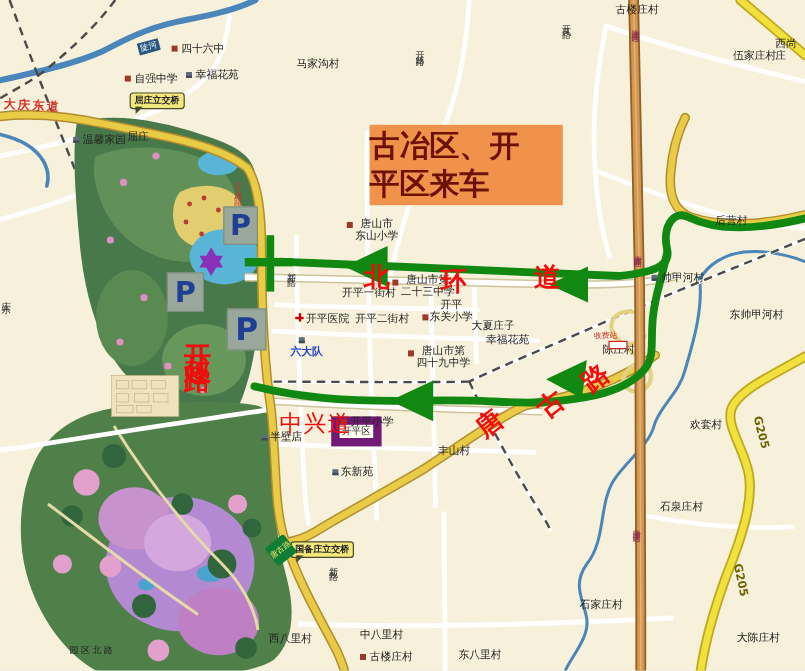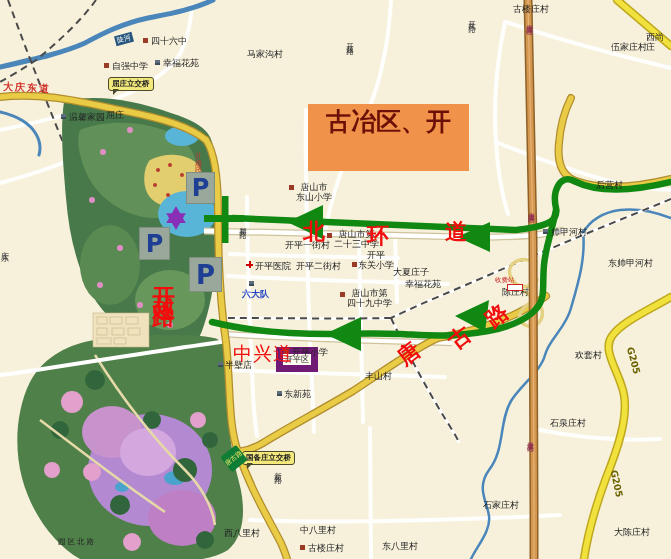--- a/index.html
+++ b/index.html
@@ -10,21 +10,21 @@
   .lbv{position:absolute;font-size:7.5px;color:#333;writing-mode:vertical-rl;text-orientation:upright;letter-spacing:2px;line-height:1;}
   .hw{color:#8d2f4f;font-size:7px;letter-spacing:1px;}
   .blue{color:#2343c9;font-weight:bold;text-align:center;}
   .g205{position:absolute;font-size:9.5px;font-weight:bold;color:#6b6200;}
   .redchar{position:absolute;color:#f20d0d;font-size:22px;font-weight:bold;line-height:1;}
   .redv{position:absolute;color:#f20d0d;font-size:23px;font-weight:bold;writing-mode:vertical-rl;text-orientation:upright;letter-spacing:9px;line-height:1;}
   .redh{position:absolute;color:#f20d0d;font-size:19px;font-weight:normal;letter-spacing:1px;line-height:1;}
   .redroad{position:absolute;color:#d1332a;font-size:10px;font-weight:bold;letter-spacing:2px;transform:rotate(3deg);}
   .redroadv{position:absolute;color:#c4392e;font-size:7px;writing-mode:vertical-rl;text-orientation:upright;letter-spacing:6px;line-height:1;}
   .pmark{position:absolute;background:#9aa89b;border:1px solid #7e8f80;color:#1e3f94;font-weight:bold;display:flex;align-items:center;justify-content:center;font-size:24px;}
-  .banner{position:absolute;left:308px;top:104px;width:161px;height:67px;background:#f0924a;color:#6d1108;font-weight:bold;font-size:25px;text-align:center;line-height:32px;padding-top:2px;box-sizing:border-box;}
+  .banner{position:absolute;left:308px;top:104px;width:161px;height:67px;background:#f0924a;color:#6d1108;font-weight:bold;font-size:25px;line-height:32px;padding-top:2px;box-sizing:border-box;}
   .callout{position:absolute;background:#f2e87c;border:1px solid #4a4a2a;border-radius:3px;font-size:7.5px;font-weight:bold;color:#222;padding:1px 3px;white-space:nowrap;}
   .callout:after{content:"";position:absolute;left:4px;bottom:-5px;border:3px solid transparent;border-top-color:#4a4a2a;border-left-color:#4a4a2a;}
   .shield{position:absolute;left:224px;top:449px;width:20px;height:19px;background:#0e7d35;border-radius:2px;color:#ffe76a;font-size:6.5px;display:flex;align-items:center;justify-content:center;transform:rotate(-38deg);white-space:nowrap;}
   .riverlab{position:absolute;left:115px;top:34px;background:#27567f;color:#fff;font-size:7px;padding:0 2px;transform:rotate(-15deg);}
   .boxlab{position:absolute;background:#fffdf0;border:7px solid #701a75;font-size:8px;color:#222;padding:0 2px;white-space:nowrap;margin-top:36px;}
   .ic{position:absolute;width:5px;height:5px;}
   .ic-s{background:#9c3a28;}
   .ic-h{background:#5f6e7e;border-bottom:2px solid #3d4a57;height:3px;}
   .ic-x{width:7px;height:7px;background:linear-gradient(#c00,#c00) center/7px 2px no-repeat,linear-gradient(#c00,#c00) center/2px 7px no-repeat;}
   .toll-ic{position:absolute;width:14px;height:5px;background:#fff;border:1px solid #c22;}
@@ -299,15 +299,16 @@
 <div class="pmark" style="left:189px;top:257px;width:31px;height:33px;font-size:26px">P</div>
 <div class="star">
   <svg width="26" height="26" viewBox="0 0 24 24">
     <polygon points="12,1 21,16.5 3,16.5" fill="#8a2fb8"></polygon>
     <polygon points="12,23 3,7.5 21,7.5" fill="#8a2fb8"></polygon>
   </svg>
 </div>
 
 <div class="banner">
   <div>古冶区、开</div>
+  <div>平区来车</div>
 </div>
 
 </div>
 
 </body></html>

